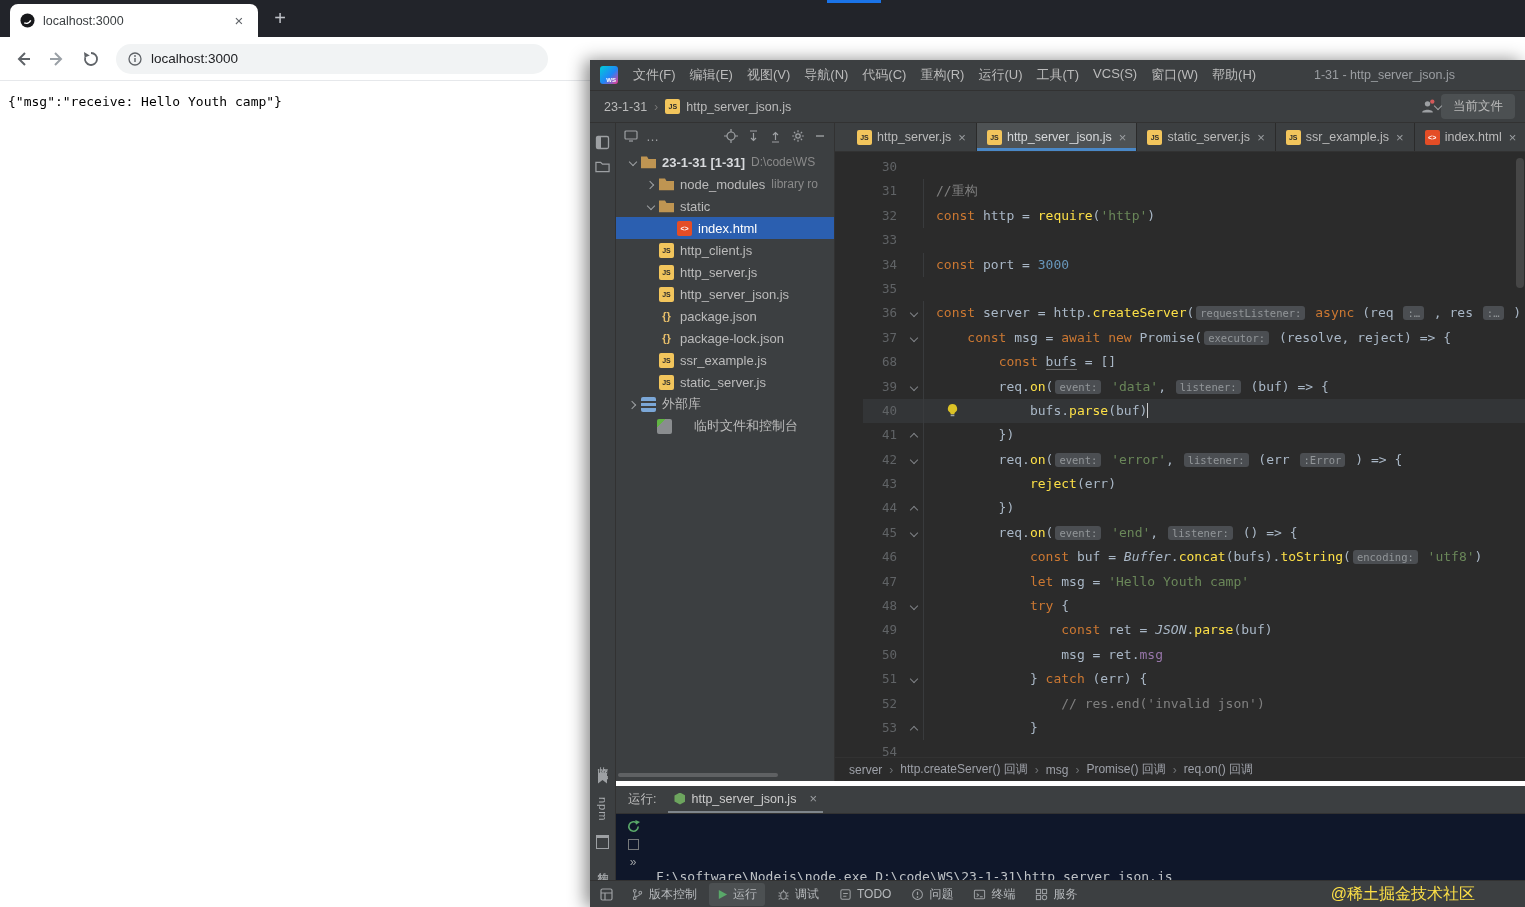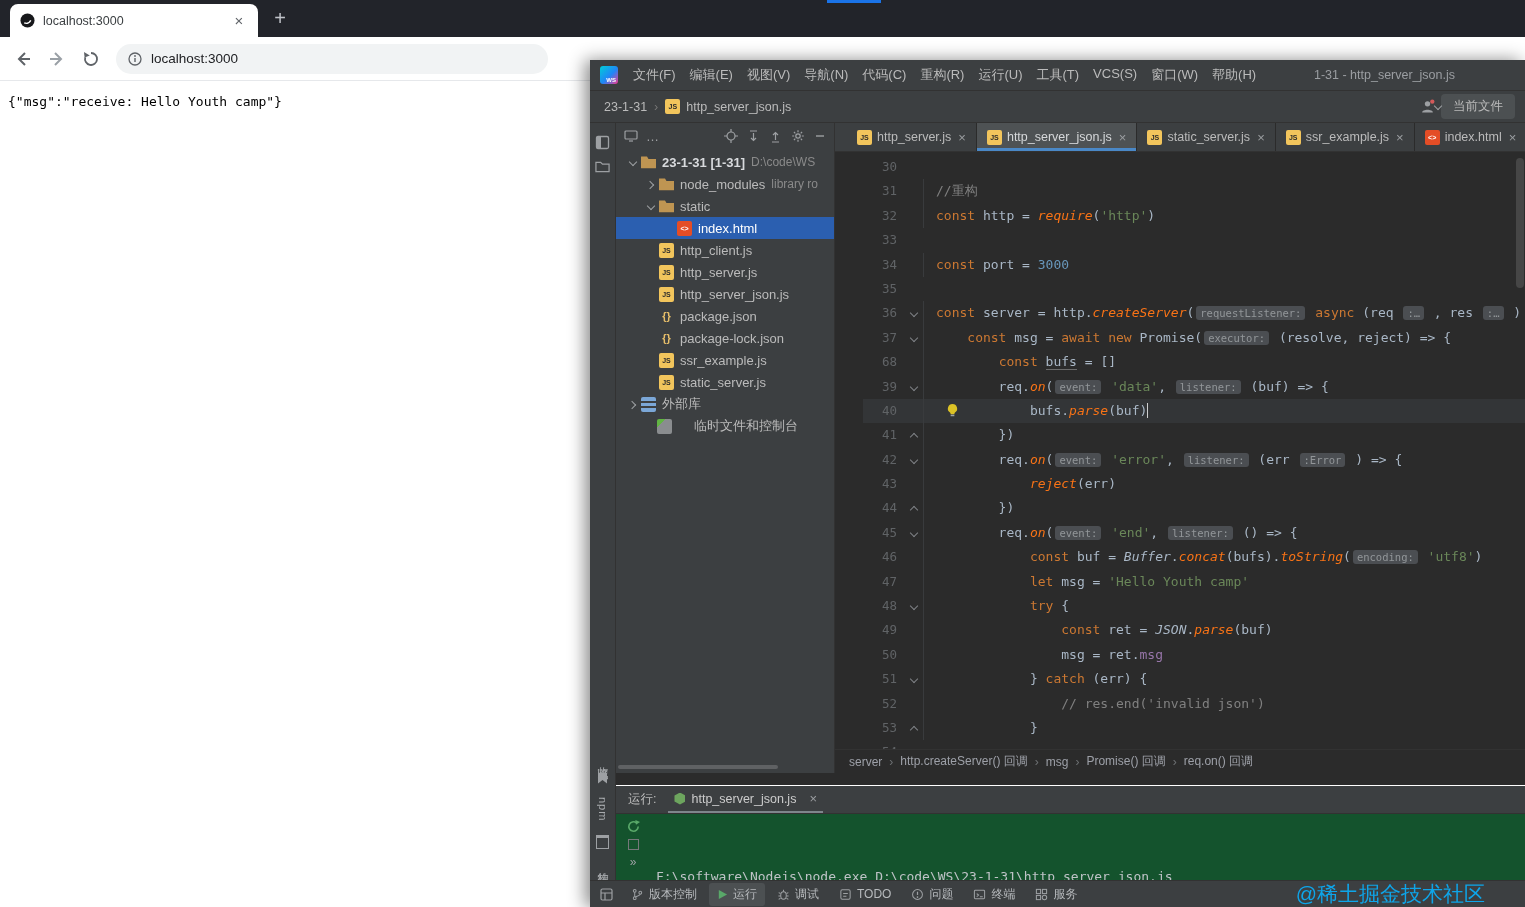--- a/index.html
+++ b/index.html
@@ -90,50 +90,50 @@
   .code-line{display:flex;height:24.4px;line-height:24.4px;align-items:center;}
   .code-line.current{background:#333537;}
   .ln{width:30px;padding-left:4px;text-align:right;color:#606366;flex:none;font-size:12.5px;}
   .foldc{width:26px;flex:none;position:relative;height:100%;}
   .fold-v::before,.fold-e::before{content:"";position:absolute;left:14px;top:9px;width:5px;height:5px;
       border-right:1.3px solid #7f8286;border-bottom:1.3px solid #7f8286;}
   .fold-v::before{transform:rotate(45deg);}
   .fold-e::before{transform:rotate(-135deg);top:11px;}
   .code{white-space:pre;flex:1;color:#a9b7c6;position:relative;border-left:1px solid #393b3d;padding-left:12px;overflow:hidden;}
   .tk-kw{color:#cc7832;}  .tk-str{color:#6a8759;}  .tk-num{color:#6897bb;}
-  .tk-cmt{color:#808080;} .tk-fn{color:#f97316;font-style:italic;}   .tk-df{color:#a9b7c6;}
+  .tk-cmt{color:#808080;} .tk-fn{color:#fde047;}   .tk-df{color:#a9b7c6;}
   .tk-prop{color:#9876aa;} .tk-cls{color:#a9b7c6;font-style:italic;}
   .tk-hint{background:#4b4e52;color:#929699;border-radius:3px;padding:1px 4px;font-size:10.5px;margin:0 2px;}
   .tk-un{border-bottom:1px solid #6c6c6c;}
   .tk-cur{display:inline-block;width:0;border-left:1.6px solid #cfcfcf;height:15px;vertical-align:-3px;}
   .bulb{position:absolute;left:22px;top:4px;}
   .vscroll{position:absolute;right:1px;top:6px;width:8px;height:130px;background:rgba(170,170,170,.22);border-radius:4px;}
   .crumbbar{height:23px;flex:none;background:#2b2b2b;border-top:1px solid #323232;display:flex;align-items:center;
       padding:0 14px;font-size:12px;color:#9da0a8;gap:7px;overflow:hidden;white-space:nowrap;}
   .crumb-sep{color:#6d7073;}
 
   
-  .runpanel{height:94px;flex:none;border-top:1px solid #ffffff;background:#14532d;display:flex;flex-direction:column;margin-top:12px;}
+  .runpanel{height:94px;flex:none;border-top:5px solid #ffffff;background:#0f172a;display:flex;flex-direction:column;}
   .run-header{height:27px;flex:none;background:#3c3f41;display:flex;align-items:center;padding-left:12px;gap:12px;border-bottom:1px solid #323232;}
   .run-label{color:#bbb;font-size:12.5px;}
   .run-tab{display:flex;align-items:center;gap:6px;padding:0 6px;height:100%;box-sizing:border-box;border-bottom:2px solid #7f868c;color:#ccc;font-size:12.5px;}
   .node-icon{width:11px;height:12px;background:#6da55e;clip-path:polygon(50% 0,100% 25%,100% 75%,50% 100%,0 75%,0 25%);flex:none;}
   .console{flex:1;display:flex;min-height:0;}
   .console-gutter{width:34px;flex:none;display:flex;flex-direction:column;align-items:center;padding-top:5px;gap:5px;}
   .more-chevrons{color:#9da0a3;font-size:12px;}
   .stopbox{width:9px;height:9px;border:1.4px solid #75787a;}
   .console-body{font-family:"DejaVu Sans Mono","Liberation Mono",monospace;font-size:13px;color:#bfc3c7;padding:3px 6px;line-height:24px;white-space:pre;overflow:hidden;}
 
   
   .statusbar{height:26px;flex:none;background:#3c3f41;border-top:1px solid #323232;display:flex;align-items:center;
       padding:0 10px;font-size:12px;color:#b7babd;gap:4px;}
   .sb-item{display:flex;align-items:center;gap:5px;padding:3px 8px;border-radius:3px;white-space:nowrap;}
   .sb-item.active{background:#4c5052;}
   .sb-corner{margin-right:6px;display:flex;align-items:center;}
-  .watermark{margin-left:auto;margin-right:30px;font-size:21px;color:#0ea5e9;}
+  .watermark{margin-left:auto;margin-right:40px;font-size:16px;color:#fde047;}
   svg{display:block;}
 </style>
 </head>
 <body>
 
 <div>
   <div class="tabstrip">
     <div class="chrome-tab">
       <svg class="favicon" viewBox="0 0 16 16" width="15" height="15">
         <circle cx="8" cy="8" r="7.5" fill="#17181b"></circle>

